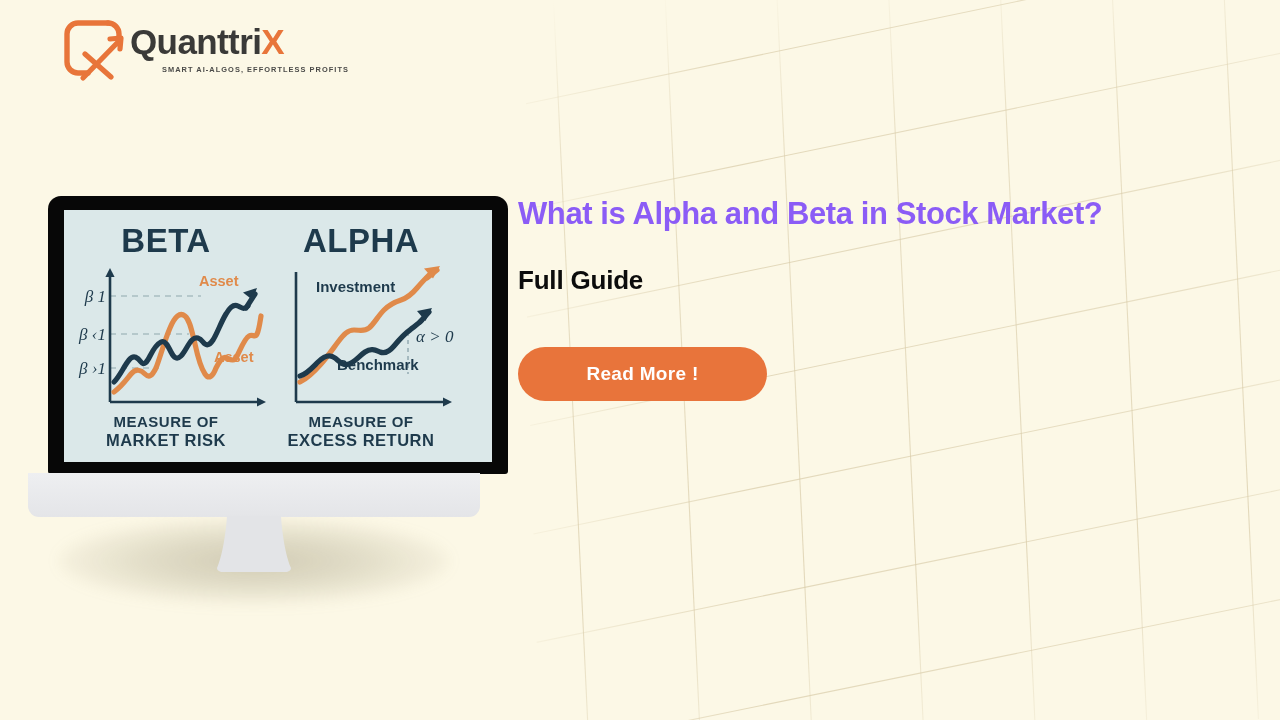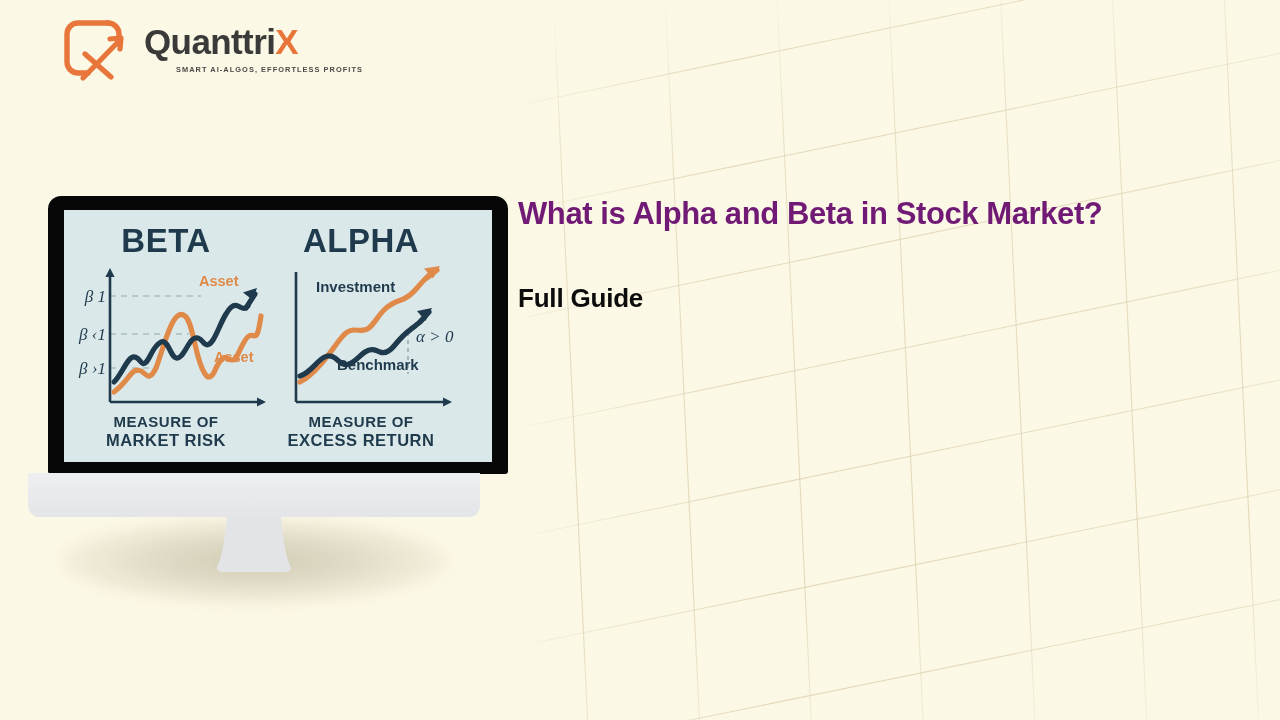--- a/index.html
+++ b/index.html
@@ -13,21 +13,21 @@
   
   #bg-grid {
     position:absolute; inset:0;
     width:1280px; height:720px;
     pointer-events:none;
   }
 
   
   #logo {
     position:absolute; left:58px; top:14px;
-    display:flex; align-items:center; gap:14px;
+    display:flex; align-items:center; 
   }
   #logo-mark { width:72px; height:70px; display:block; }
   #logo-words { display:flex; flex-direction:column; }
   #logo-name {
     font-size:35px; font-weight:600; letter-spacing:-0.6px;
     color:#3A3A38; line-height:1; white-space:nowrap;
   }
   #logo-name .x { color:#E8753A; font-weight:700; }
   #logo-tag {
     margin-top:6px; font-size:7.4px; font-weight:700;
@@ -62,25 +62,25 @@
     background:linear-gradient(180deg,#EEEFF1 0%,#E4E5E8 100%);
     border-radius:0 0 11px 11px;
   }
   #monitor-neck {
     position:absolute; left:193px; top:320px; width:74px; height:60px;
   }
 
   
   #content { position:absolute; left:518px; top:196px; width:740px; }
   #headline {
-    font-size:31px; font-weight:800; color:#701a75;
+    font-size:31px; font-weight:800; color:#8b5cf6;
     letter-spacing:-0.4px; line-height:1.18; white-space:nowrap;
   }
   #subhead {
-    margin-top:50px; font-size:26px; font-weight:800;
+    margin-top:32px; font-size:26px; font-weight:800;
     color:#0C0C0C; letter-spacing:-0.2px;
   }
   #body-copy {
     margin-top:28px; font-size:19.5px; font-weight:400;
     color:#141414; line-height:1.63; max-width:740px;
   }
   #cta {
     margin-top:51px; display:inline-flex;
     align-items:center; justify-content:center;
     width:249px; height:54px;
@@ -233,13 +233,14 @@
 
   <svg id="monitor-neck" viewBox="0 0 74 60">
     <path d="M10 0 H64 C64 0 66 34 74 52 C74 54 72 56 68 56 H6
              C2 56 0 54 0 52 C8 34 10 0 10 0 Z" fill="#E3E4E7"></path>
   </svg>
 </div>
 
 <div id="content">
   <h1 id="headline">What is Alpha and Beta in Stock Market?</h1>
   <h2 id="subhead">Full Guide</h2>
+  <button id="cta">Read More !</button>
 </div>
 
 </body></html>

